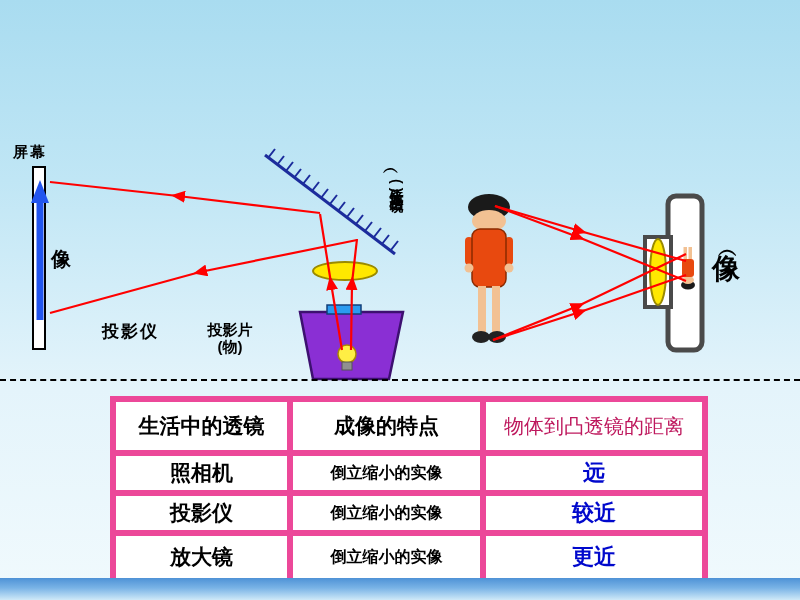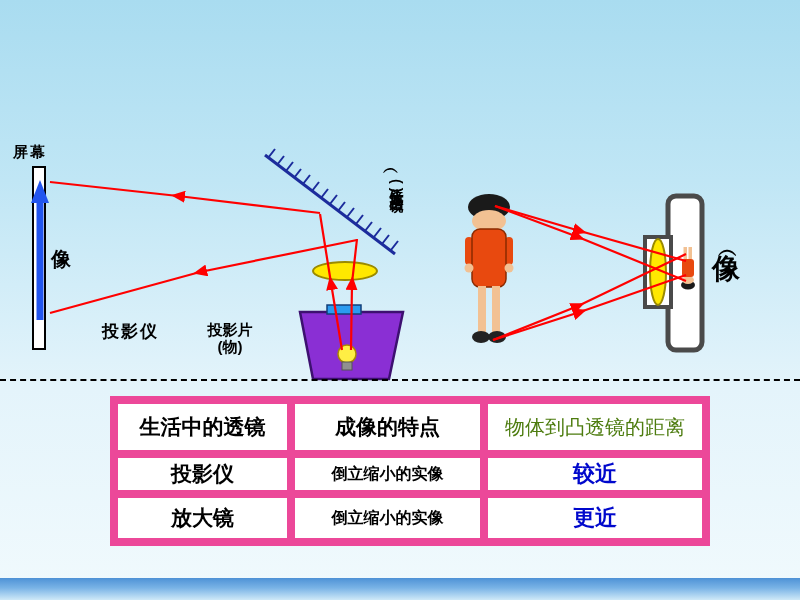--- a/index.html
+++ b/index.html
@@ -14,26 +14,26 @@
   #lbl-screen{left:13px;top:143px;font-size:15px;letter-spacing:2px;}
   #lbl-image-left{left:51px;top:246px;font-size:20px;}
   #lbl-slide{left:192px;top:277px;width:76px;text-align:center;font-size:15px;line-height:17px;margin-top:44px;}
   #lbl-projector{left:102px;top:320px;font-size:17px;letter-spacing:2px;}
   #lbl-lens-arc{left:383px;top:158px;font-size:16px;}
   #lbl-lens{left:388px;top:177px;writing-mode:vertical-rl;text-orientation:mixed;font-size:14px;letter-spacing:1px;}
   #lbl-image-right-arc{left:718px;top:236px;font-size:20px;}
   #lbl-image-right{left:712px;top:250px;font-size:28px;}
   .dash{position:absolute;top:379px;left:0;width:800px;height:0;border-top:2px dashed #000;}
   .summary{position:absolute;left:110px;top:396px;border-collapse:collapse;background:#ffffff;table-layout:fixed;}
-  .summary th,.summary td{border:8px solid #ec4899;padding:0;text-align:center;vertical-align:middle;overflow:hidden;}
+  .summary th,.summary td{border:6px solid #ec4899;padding:0;text-align:center;vertical-align:middle;overflow:hidden;}
   .summary tr.hdr{height:54px;}
   .summary tr.r{height:40px;}
   .summary tr.r:last-child{height:48px;}
   .h1,.h2{font-size:21px;font-weight:bold;text-align:left;padding-left:10px;color:#000;}
-  .h3{font-size:20px;font-weight:normal;color:#4d7c0f;}
+  .h3{font-size:20px;font-weight:normal;color:#be185d;}
   .device{font-size:21px;font-weight:bold;color:#000;}
   .feature{font-size:16px;font-weight:bold;color:#000;}
   .distance{font-size:22px;font-weight:bold;color:#0008cc;}
   .bottombar{position:absolute;left:0;bottom:0;width:800px;height:22px;
     background:linear-gradient(180deg,#4e92d6 0%,#79b3e6 45%,#cfe9f8 100%);}
 </style>
 </head>
 <body>
 
 <div class="slide">
@@ -126,20 +126,25 @@
         <col style="width:193px">
         <col style="width:222px">
       </colgroup>
     <tbody>
         <tr class="hdr">
       <th class="h1">生活中的透镜</th>
       <th class="h2">成像的特点</th>
       <th class="h3">物体到凸透镜的距离</th>
     </tr>
     <tr class="r">
+      <td class="device">照相机</td>
+      <td class="feature">倒立缩小的实像</td>
+      <td class="distance">远</td>
+    </tr>
+    <tr class="r">
       <td class="device">投影仪</td>
       <td class="feature">倒立缩小的实像</td>
       <td class="distance">较近</td>
     </tr>
     <tr class="r">
       <td class="device">放大镜</td>
       <td class="feature">倒立缩小的实像</td>
       <td class="distance">更近</td>
     </tr>
   </tbody>

